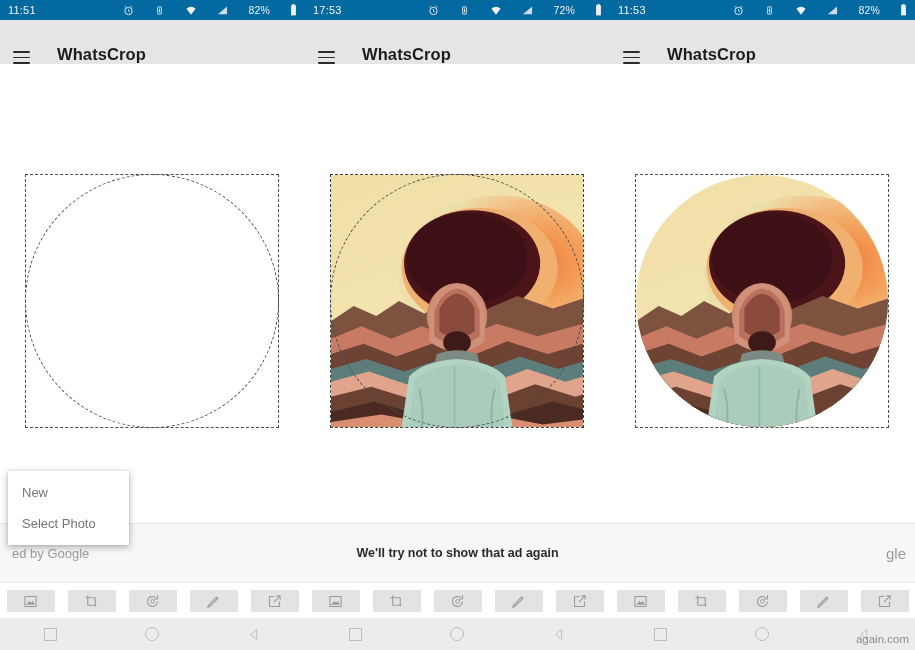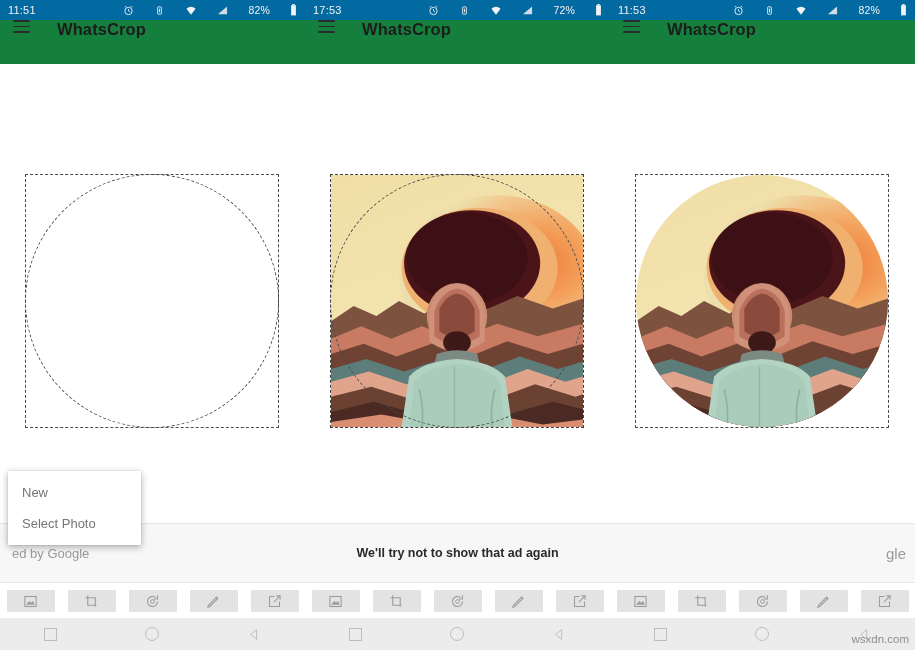--- a/index.html
+++ b/index.html
@@ -16,21 +16,21 @@
   .statusbar{
     height:20px;background:#0369a1;color:#f2f2f2;
     display:flex;align-items:center;justify-content:space-between;
     padding:0 8px;box-sizing:border-box;font-size:11px;letter-spacing:.2px;
   }
   .sb-right{display:flex;align-items:center;gap:20px;}
   .sb-ico{display:block;}
   .sb-batt{font-size:10.5px;}
 
   
-  .appbar{height:44px;display:flex;align-items:flex-start;padding:0 0 0 13px;box-sizing:border-box;background:#15803d;}
+  .appbar{height:44px;display:flex;align-items:flex-end;padding:0 0 0 13px;box-sizing:border-box;background:#e5e5e5;}
   .hamburger{width:17px;height:13px;display:flex;flex-direction:column;justify-content:space-between;cursor:pointer;}
   .hamburger i{display:block;height:1.6px;background:#2b2b2b;border-radius:1px;}
   .app-title{margin-left:27px;font-size:16.5px;font-weight:bold;color:#1c1c1c;letter-spacing:.1px;}
 
   
   .canvas-area{position:relative;height:430px;}
   .frame{
     position:absolute;left:25px;top:110px;width:254px;height:254px;
     border:1px dashed #4a4a4a;box-sizing:border-box;
   }
@@ -49,21 +49,21 @@
   .menu{
     position:absolute;background:#fff;
     box-shadow:0 2px 7px rgba(0,0,0,.32), 0 0 1px rgba(0,0,0,.2);
     padding:6px 0;z-index:40;
   }
   .menu-item{
     display:flex;align-items:center;justify-content:space-between;
     font-size:13px;color:#757575;padding:8px 14px 8px 14px;white-space:nowrap;cursor:pointer;
   }
   .menu-item .lbl{display:block;}
-  .menu-new{left:8px;top:471px;width:133px;}
+  .menu-new{left:8px;top:471px;width:121px;}
 
   
   .adstrip{
     position:absolute;left:0;bottom:67px;width:305px;height:60px;
     background:#f7f7f7;border-top:1px solid #e6e6e6;border-bottom:1px solid #e6e6e6;
     display:flex;align-items:center;box-sizing:border-box;
   }
   .ad-by{font-size:13px;color:#9b9b9b;padding-left:12px;}
   .ad-msg{font-size:12.5px;font-weight:bold;color:#2a2a2a;width:100%;text-align:center;}
 
@@ -459,16 +459,16 @@
       <div class="nav-btn">
           <span class="nav-circle"></span>
         </div>
       <div class="nav-btn">
         <svg width="13" height="13" viewBox="0 0 24 24">
             <path d="M16 3L5 12l11 9z" fill="none" stroke="#bdbdbd" stroke-width="1.8"></path>
           </svg>
       </div>
     </div>
 
-    <div class="watermark">wsxdn.com</div>
+    <div class="watermark">again.com</div>
   </div>
 
 </div>
 
 </body></html>

